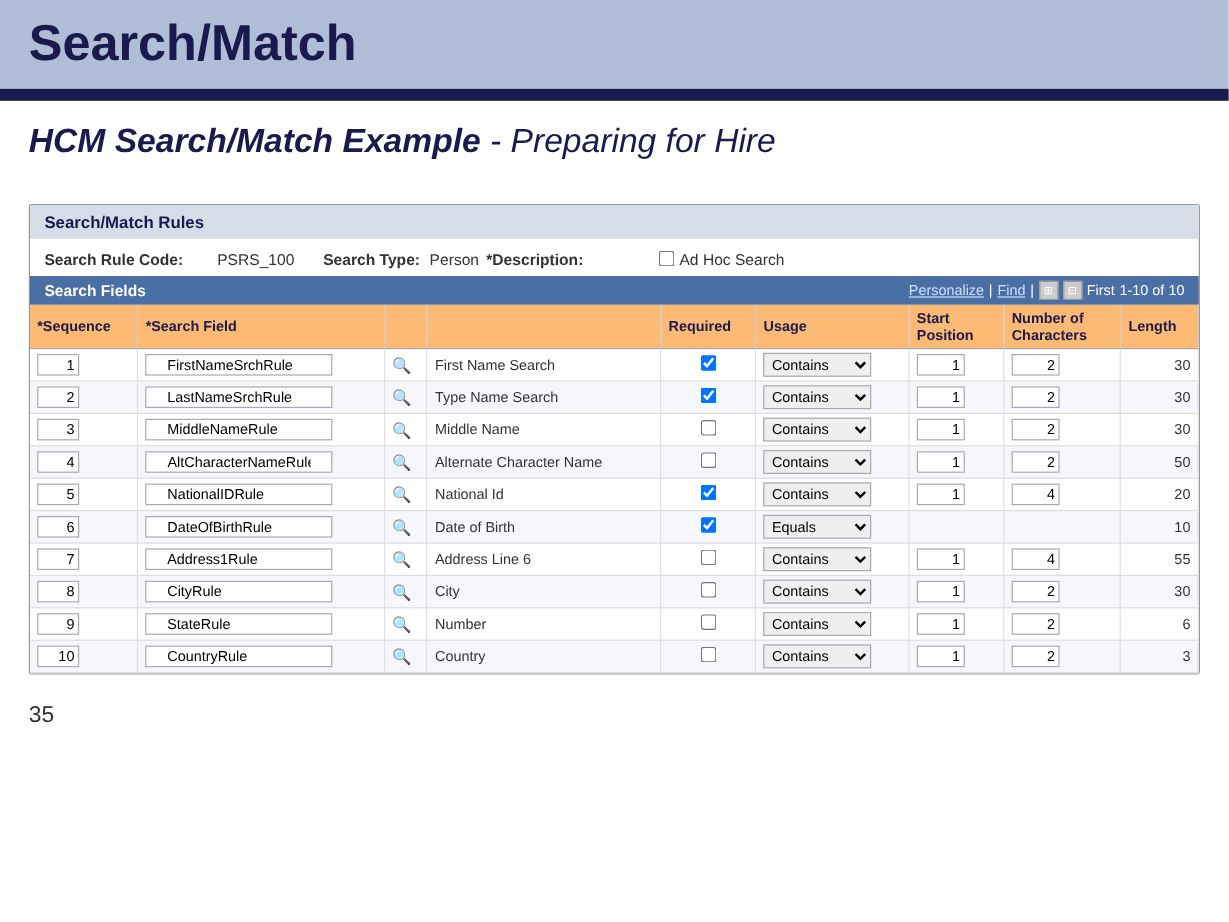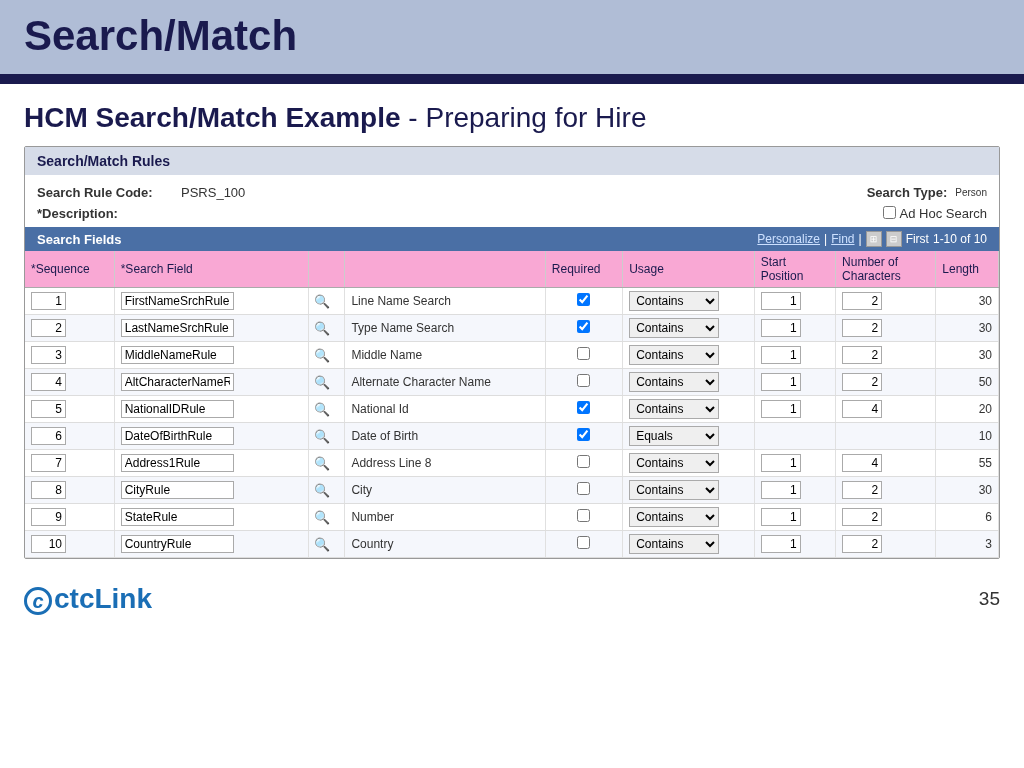--- a/index.html
+++ b/index.html
@@ -21,46 +21,48 @@
       height: 10px;
     }
 
     
     .page-title-area {
       padding: 18px 24px 12px 24px;
     }
     .page-title {
       font-size: 28px;
       color: #1a1a4e;
+      font-style: italic;
     }
     .page-title strong {
       font-weight: bold;
     }
 
     
     .content-area {
       padding: 0 24px;
+      margin-top: 24px;
     }
 
     
     .rules-box {
       border: 1px solid #999;
       border-radius: 2px;
     }
     .rules-box-header {
       background: #d6dce8;
       padding: 6px 12px;
       font-size: 14px;
       font-weight: bold;
       color: #1a1a4e;
     }
     .rules-form {
       padding: 10px 12px 6px 12px;
       display: flex;
-      flex-direction: column;
+      flex-direction: row;
       gap: 6px;
     }
     .form-row {
       display: flex;
       align-items: center;
       gap: 24px;
     }
     .form-label {
       font-size: 13px;
       font-weight: bold;
@@ -82,21 +84,21 @@
       display: flex;
       align-items: center;
       gap: 8px;
     }
     .form-right-label {
       font-size: 13px;
       font-weight: bold;
       color: #333;
     }
     .form-right-value {
-      font-size: 10px;
+      font-size: 13px;
       color: #333;
     }
     .checkbox-label {
       display: flex;
       align-items: flex-start;
       gap: 4px;
       font-size: 13px;
       color: #333;
     }
 
@@ -136,27 +138,27 @@
       font-size: 9px;
     }
 
     
     .data-table {
       width: 100%;
       border-collapse: collapse;
       font-size: 12px;
     }
     .data-table th {
-      background: #f9a8d4;
+      background: #fdba74;
       border-bottom: 1px solid #aaa;
       border-right: 1px solid #ccc;
       padding: 4px 6px;
       text-align: left;
       font-size: 12px;
-      font-weight: normal;
+      font-weight: bold;
       color: #1a1a4e;
     }
     .data-table td {
       border-bottom: 1px solid #ddd;
       border-right: 1px solid #e0e0e0;
       padding: 3px 6px;
       font-size: 12px;
       color: #333;
     }
     .data-table tr:nth-child(even) td {
@@ -166,23 +168,23 @@
       background: #ffffff;
     }
     .seq-input {
       width: 35px;
       border: 1px solid #aaa;
       padding: 1px 3px;
       font-size: 12px;
       text-align: right;
     }
     .field-input {
-      width: 113px;
+      width: 156px;
       border: 1px solid #aaa;
-      padding: 1px 3px;
+      padding: 1px 17px;
       font-size: 12px;
     }
     .lookup-icon {
       display: inline-flex;
       align-items: center;
       cursor: pointer;
       color: #555;
       font-size: 13px;
     }
     .usage-select {
@@ -305,21 +307,21 @@
           <th class="col-start">Start Position</th>
           <th class="col-chars">Number of Characters</th>
           <th class="col-len">Length</th>
         </tr>
       </thead>
       <tbody id="table-body">
       <tr>
             <td><input type="text" class="seq-input" value="1" style=""></td>
             <td><input type="text" class="field-input" value="FirstNameSrchRule" style=""></td>
             <td><span class="lookup-icon">🔍</span></td>
-            <td>Line Name Search</td>
+            <td>First Name Search</td>
             <td class="checkbox-cell"><input type="checkbox" checked="" style=""></td>
             <td><select class="usage-select"><option value="Contains">Contains</option><option value="Equals">Equals</option><option value="Begins With">Begins With</option></select></td>
             <td><input type="text" class="num-input" value="1" style=""></td>
             <td><input type="text" class="num-input" value="2" style=""></td>
             <td class="length-val">30</td>
           </tr>
           <tr>
             <td><input type="text" class="seq-input" value="2" style=""></td>
             <td><input type="text" class="field-input" value="LastNameSrchRule" style=""></td>
             <td><span class="lookup-icon">🔍</span></td>
@@ -371,21 +373,21 @@
             <td class="checkbox-cell"><input type="checkbox" checked="" style=""></td>
             <td><select class="usage-select"><option value="Contains">Contains</option><option value="Equals" selected="">Equals</option><option value="Begins With">Begins With</option></select></td>
             <td></td>
             <td></td>
             <td class="length-val">10</td>
           </tr>
           <tr>
             <td><input type="text" class="seq-input" value="7" style=""></td>
             <td><input type="text" class="field-input" value="Address1Rule" style=""></td>
             <td><span class="lookup-icon">🔍</span></td>
-            <td>Address Line 8</td>
+            <td>Address Line 6</td>
             <td class="checkbox-cell"><input type="checkbox" style=""></td>
             <td><select class="usage-select"><option value="Contains">Contains</option><option value="Equals">Equals</option><option value="Begins With">Begins With</option></select></td>
             <td><input type="text" class="num-input" value="1" style=""></td>
             <td><input type="text" class="num-input" value="4" style=""></td>
             <td class="length-val">55</td>
           </tr>
           <tr>
             <td><input type="text" class="seq-input" value="8" style=""></td>
             <td><input type="text" class="field-input" value="CityRule" style=""></td>
             <td><span class="lookup-icon">🔍</span></td>
@@ -417,19 +419,14 @@
             <td><input type="text" class="num-input" value="1" style=""></td>
             <td><input type="text" class="num-input" value="2" style=""></td>
             <td class="length-val">3</td>
           </tr>
         </tbody>
     </table>
   </div>
 </div>
 
 <div class="footer">
-  <div class="footer-logo-ctc">
-    <span style="font-size:28px; font-weight:bold; color:#1a6eb5; font-family: Arial, sans-serif;">
-      <span style="display:inline-block; width:28px; height:28px; border:3px solid #1a6eb5; border-radius:50%; text-align:center; line-height:22px; font-style:italic; font-size:20px; margin-right:2px;">c</span><span>ctcLink</span>
-    </span>
-  </div>
   <div class="footer-page">35</div>
 </div>
 
 </body></html>

